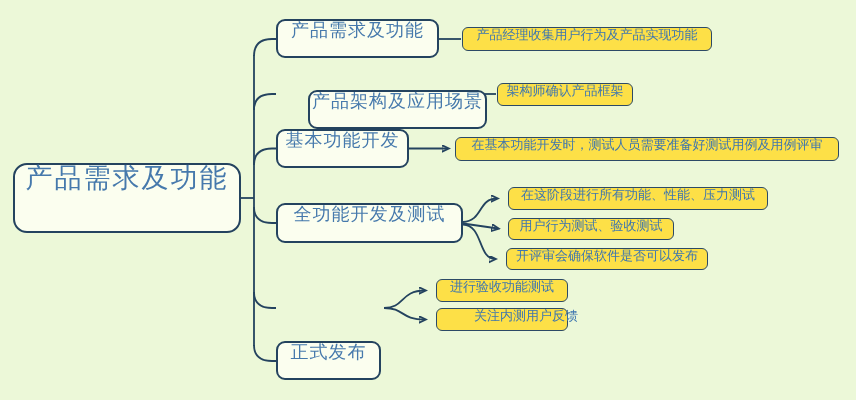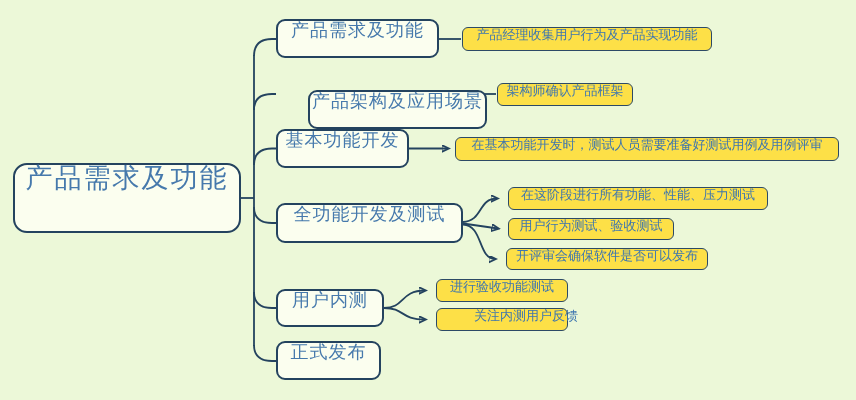--- a/index.html
+++ b/index.html
@@ -98,23 +98,20 @@
   </div>
   <div class="node branch" style="left:276px; top:90px; width:179px; height:39px;margin-left:32px;">
     <span>产品架构及应用场景</span>
   </div>
   <div class="node branch" style="left:276px; top:129px; width:133px; height:39px;">
     <span>基本功能开发</span>
   </div>
   <div class="node branch" style="left:276px; top:203px; width:187px; height:40px;">
     <span>全功能开发及测试</span>
   </div>
-  <div class="node branch" style="left:276px; top:289px; width:108px; height:38px;">
-    <span>用户内测</span>
-  </div>
   <div class="node branch" style="left:276px; top:341px; width:105px; height:39px;">
     <span>正式发布</span>
   </div>
 
   <div class="node leaf" style="left:462px; top:27px; width:250px; height:24px;">
     <span>产品经理收集用户行为及产品实现功能</span>
   </div>
   <div class="node leaf" style="left:497px; top:83px; width:136px; height:23px;">
     <span>架构师确认产品框架</span>
   </div>

